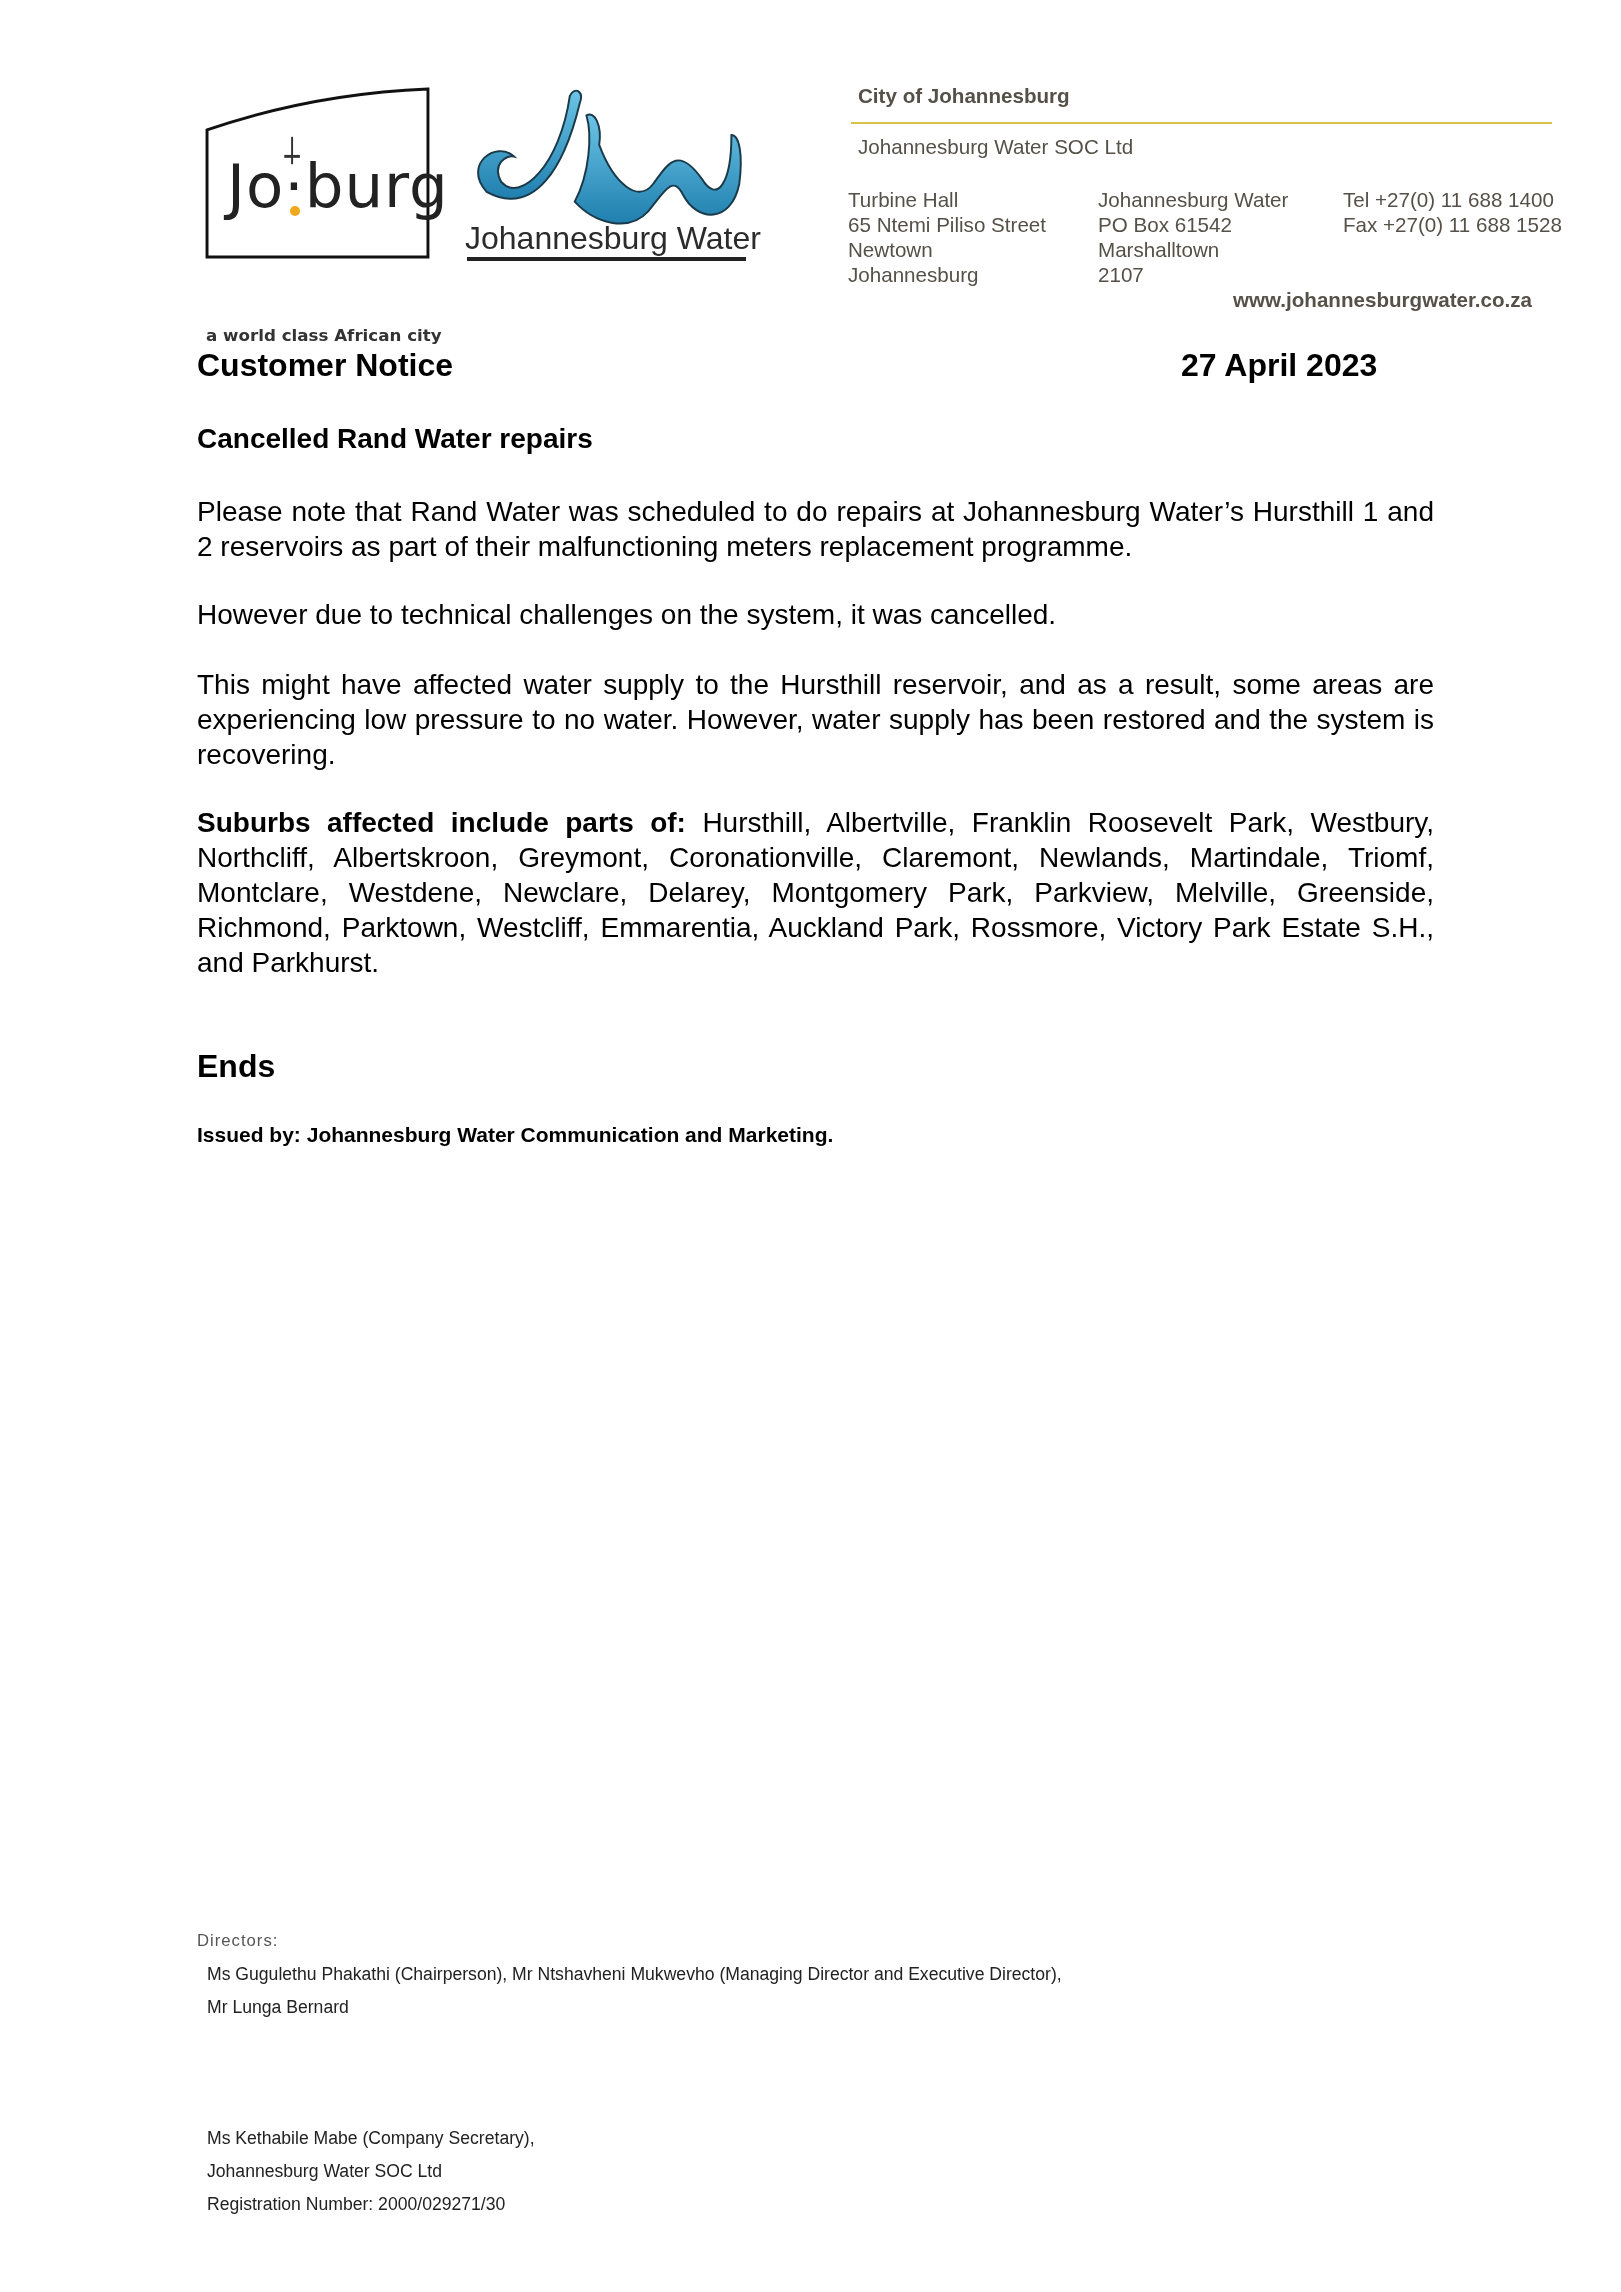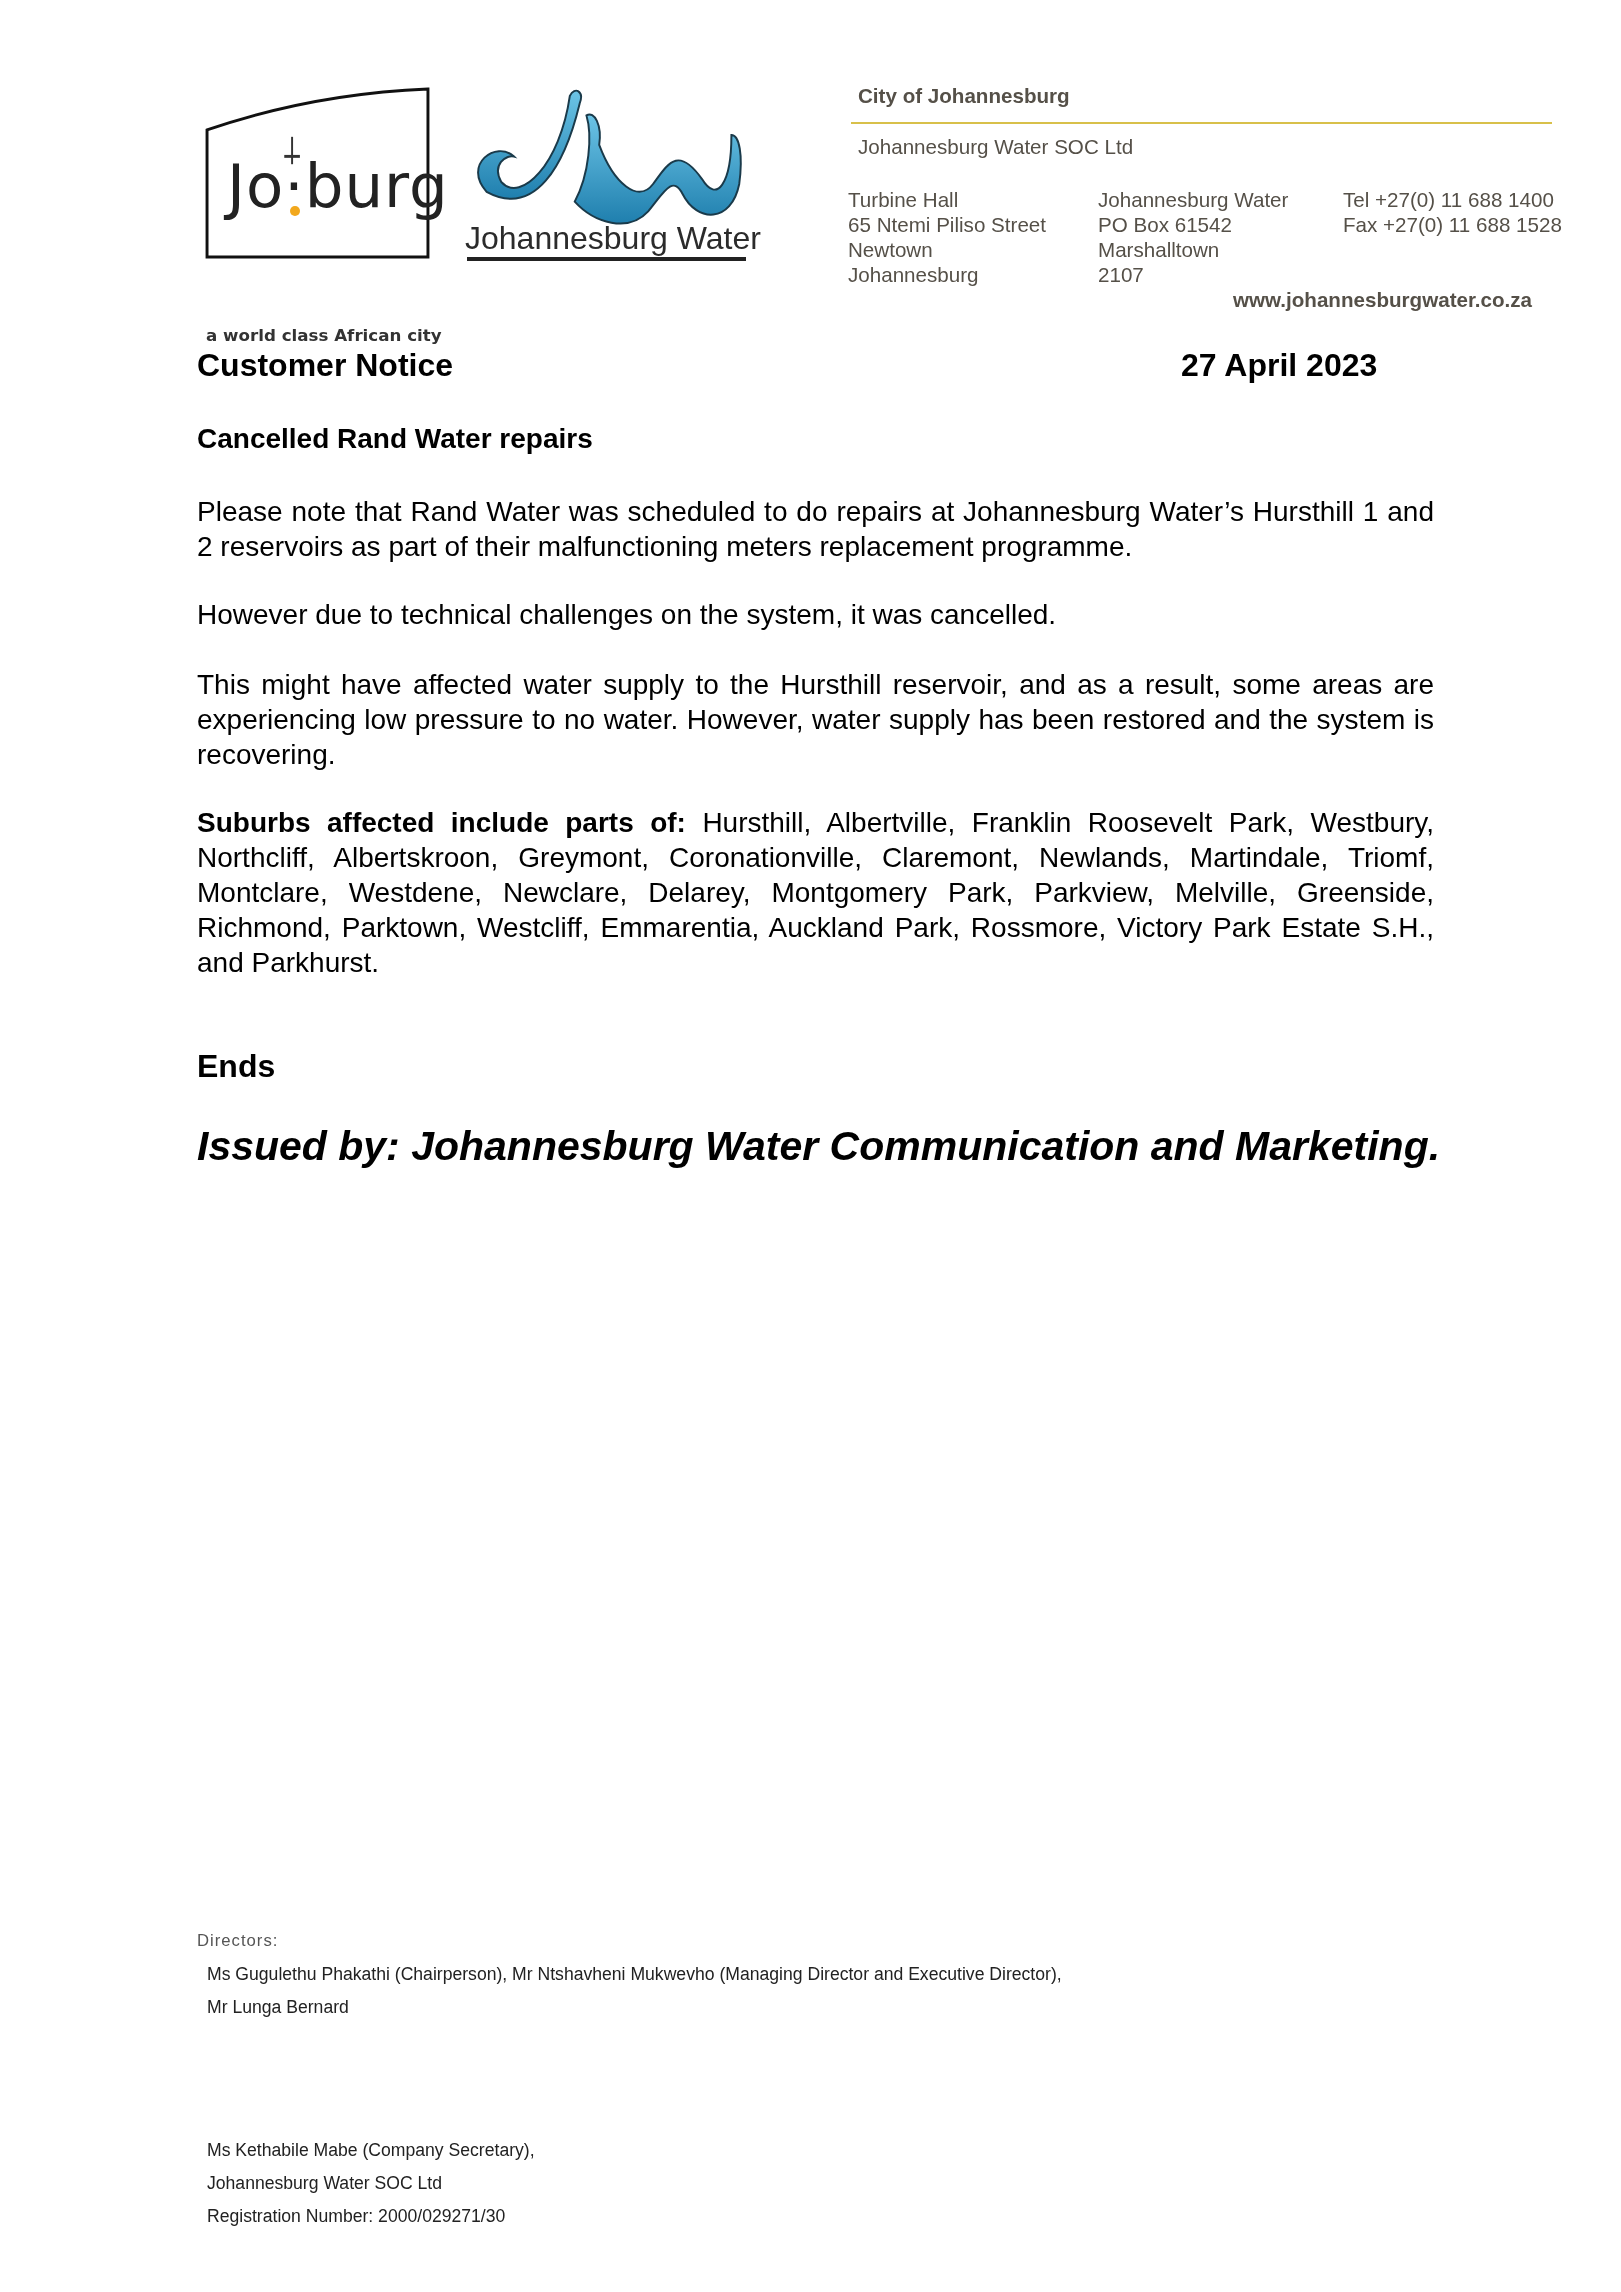--- a/index.html
+++ b/index.html
@@ -34,27 +34,27 @@
   .h-notice { left: 197px; top: 347px; font-size: 32px; font-weight: bold; }
   .h-date { left: 1181px; top: 347px; font-size: 32px; font-weight: bold; }
   .h-sub { left: 197px; top: 423px; font-size: 28px; font-weight: bold; }
   .para { left: 197px; width: 1237px; font-size: 28px; line-height: 35px; text-align: justify; }
   .p1 { top: 494px; }
   .p2 { top: 597px; }
   .p3 { top: 667px; }
   .p4 { top: 805px; }
   .p4 b { font-weight: bold; }
   .ends { left: 197px; top: 1048px; font-size: 32px; font-weight: bold; }
-  .issued { left: 197px; top: 1123px; font-size: 41px; font-weight: bold; font-style: italic; }
+  .issued { left: 197px; top: 1123px; font-size: 21px; font-weight: bold; }
 
   
   .foot { left: 207px; font-size: 17.6px; color: #222; line-height: 33px; }
   .dir-label { left: 197px; top: 1931px; font-size: 16.7px; color: #555; letter-spacing: 1px; }
   .dir-lines { top: 1958px; }
-  .sec-lines { top: 2122px; margin-top: 12px; }
+  .sec-lines { top: 2122px; }
 </style>
 </head>
 <body>
 
 <svg class="abs joburg-box" viewBox="0 0 232 178">
   <path d="M3 45 Q110 8 229 3 L229 175 L3 175 Z" fill="none" stroke="#111" stroke-width="3"></path>
   <line x1="90" y1="52" x2="90" y2="80" stroke="#333" stroke-width="2"></line>
   <line x1="82" y1="72" x2="98" y2="72" stroke="#333" stroke-width="3"></line>
 </svg>
 <div class="abs joburg-word">Jo·burg</div>

